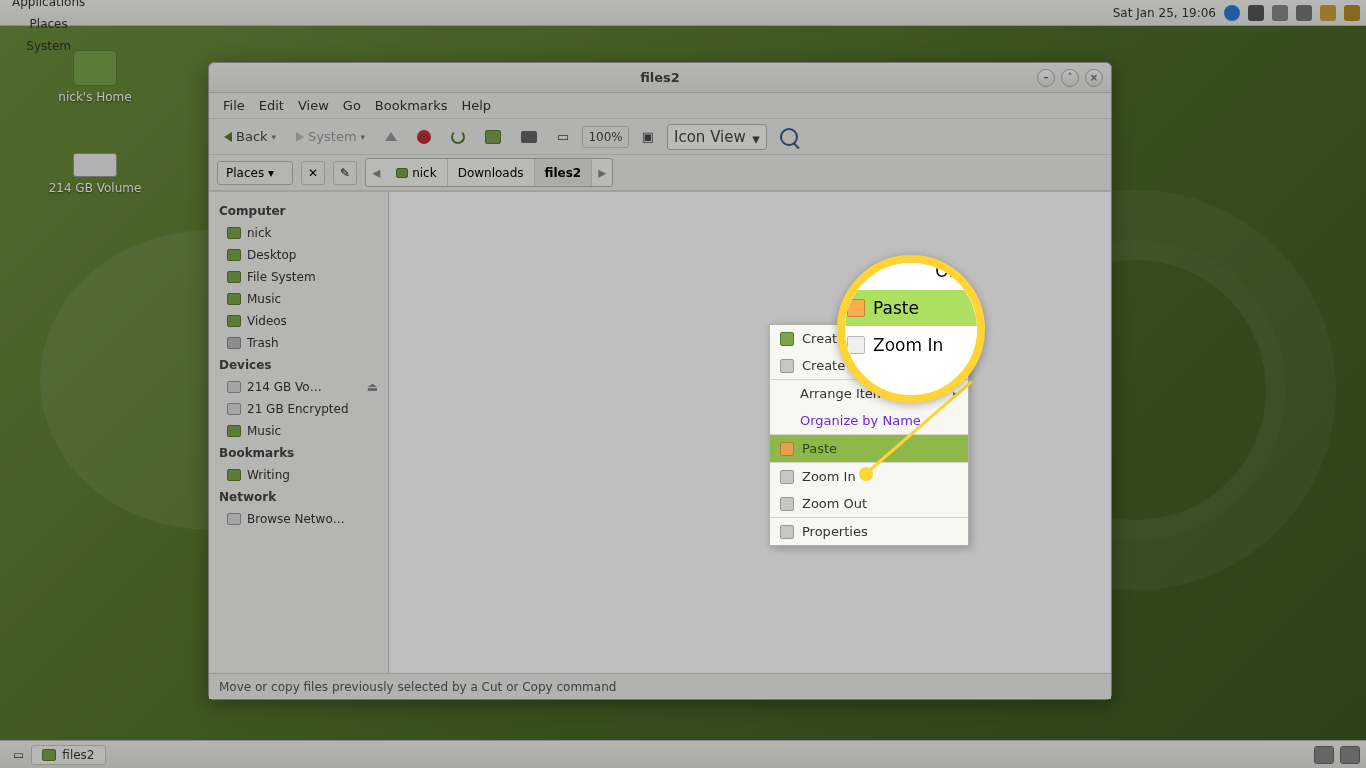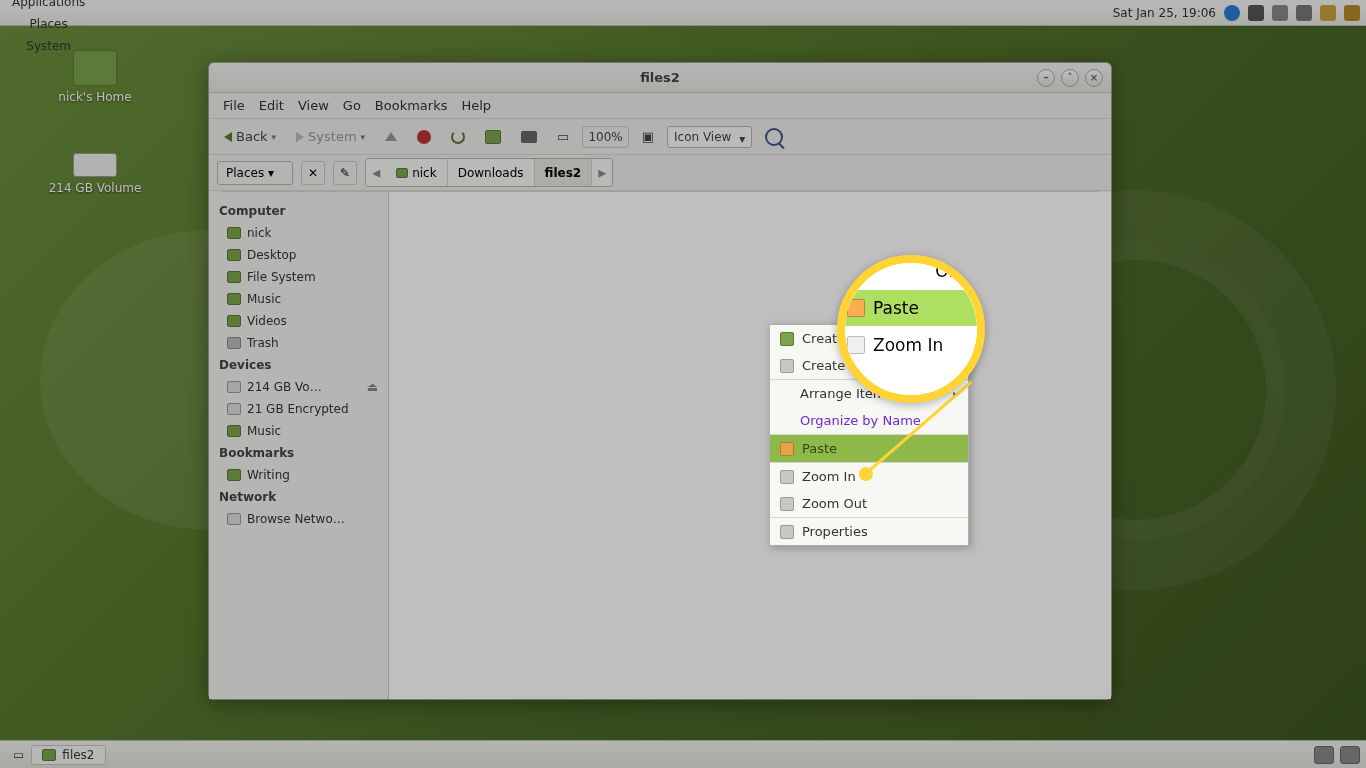--- a/index.html
+++ b/index.html
@@ -71,34 +71,34 @@
 .tbtn { display:inline-flex; align-items:center; gap:4px; padding:3px 6px; border:1px solid transparent; border-radius:3px; cursor:pointer;}
 .tbtn.grey { color:#999; }
 .tbtn .tri { font-size:9px; color:#777; }
 .tbtn .arrow { width:0;height:0;border-top:5px solid transparent;border-bottom:5px solid transparent;border-right:8px solid #5a7a2e;}
 .tbtn .arrowR { width:0;height:0;border-top:5px solid transparent;border-bottom:5px solid transparent;border-left:8px solid #bbb;}
 .tbtn .up { width:0;height:0;border-left:6px solid transparent;border-right:6px solid transparent;border-bottom:9px solid #999;}
 .stop-dot{width:14px;height:14px;border-radius:50%;background:#b33; }
 .refresh{width:14px;height:14px;border:2px solid #5a7a2e;border-radius:50%;border-top-color:transparent;}
 .home-ic{width:16px;height:14px;background:#7da44b;border:1px solid #5a7a33;border-radius:2px;}
 .comp-ic{width:16px;height:12px;background:#666;border-radius:2px;}
-.view-select{border:1px solid #b5b5b0;background:#f9f9f7;padding:3px 20px 3px 6px;border-radius:3px;font-size:12px;position:relative;cursor:pointer;}
+.view-select{border:1px solid #b5b5b0;background:#f9f9f7;padding:3px 20px 3px 6px;border-radius:3px;font-size:15px;position:relative;cursor:pointer;}
 .search-ic{width:18px;height:18px;border:2px solid #3a5a8a;border-radius:50%;position:relative;}
 .search-ic::after{content:"";position:absolute;width:7px;height:2px;background:#3a5a8a;transform:rotate(45deg);bottom:-3px;right:-4px;}
 .zoom-box{border:1px solid #c5c5c0;padding:3px 5px;border-radius:3px;font-size:12px;}
 
 .locbar { height:36px; display:flex; align-items:center; gap:8px; padding:0 8px; border-bottom:1px solid #d6d6d2;}
 .places-btn{border:1px solid #b5b5b0;background:#f1f1ee;padding:4px 18px 4px 8px;border-radius:3px;font-size:12px;cursor:pointer;}
 .locbtn{border:1px solid #c5c5c0;background:#f1f1ee;padding:4px 6px;border-radius:3px;font-size:12px;cursor:pointer;}
 .path { display:flex; align-items:stretch; border:1px solid #b5b5b0; border-radius:3px; overflow:hidden; background:#f7f7f4;}
 .path .seg{padding:4px 10px;font-size:12px;border-right:1px solid #d2d2ce;display:flex;align-items:center;gap:4px;cursor:pointer;}
 .path .seg.active{background:#e6e6e2;font-weight:bold;}
 .path .nav{padding:4px 6px;color:#888;cursor:pointer;}
 
-.body { flex:1; display:flex; border-top:1px solid #d6d6d2;border-radius:16px; }
+.body { flex:1; display:flex; border-top:1px solid #d6d6d2; }
 .sidebar { width:180px; border-right:1px solid #c9c9c4; background:#f2f2ef; padding:8px 0; font-size:12px; color:#333; overflow:auto;}
 .side-section{font-weight:bold; padding:4px 10px; color:#444;}
 .side-item{padding:4px 10px 4px 18px; display:flex; align-items:center; gap:6px; cursor:pointer;}
 .side-item .sic{width:14px;height:12px;background:#7da44b;border:1px solid #5a7a33;border-radius:2px;}
 .side-item .sic.drive{background:#ddd;border-color:#999;}
 .side-item .sic.trash{background:#bbb;border-color:#888;}
 .content { flex:1; background:#fff; position:relative; }
 
 .statusbar{height:26px;border-top:1px solid #c9c9c4;background:#eeeeec;padding:0 10px;display:flex;align-items:center;font-size:12px;color:#555;}
 
@@ -353,20 +353,23 @@
           </div>
         <div class="cm-sep"></div>
         <div class="cm-item">
             <span class="cm-ic"></span>
             <span>Properties</span>
           </div>
       </div>
     </div>
   </div>
 
+  <div class="statusbar">
+    <span>Move or copy files previously selected by a Cut or Copy command</span>
+  </div>
 </div>
 
 <div class="connector"></div>
 <div class="connector-dot"></div>
 <div class="magnifier">
   <div class="mag-inner">
     <div class="mag-row" style="justify-content:flex-end;padding-right:4px;">
         <span>Organiz</span>
       </div>
     <div class="mag-row hl">

